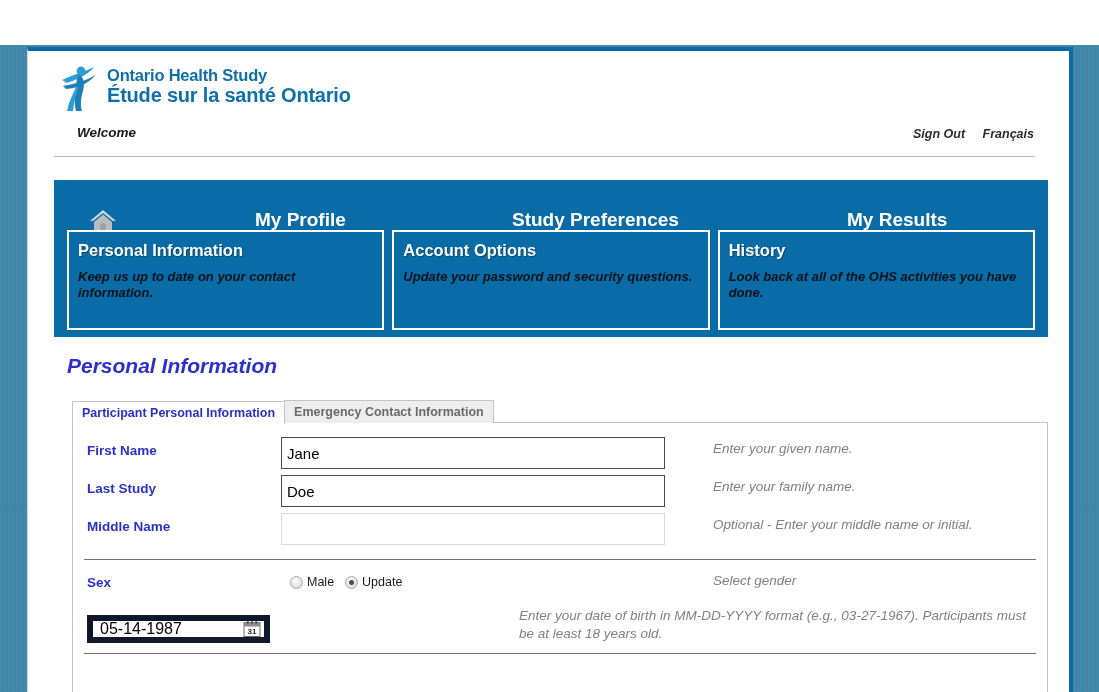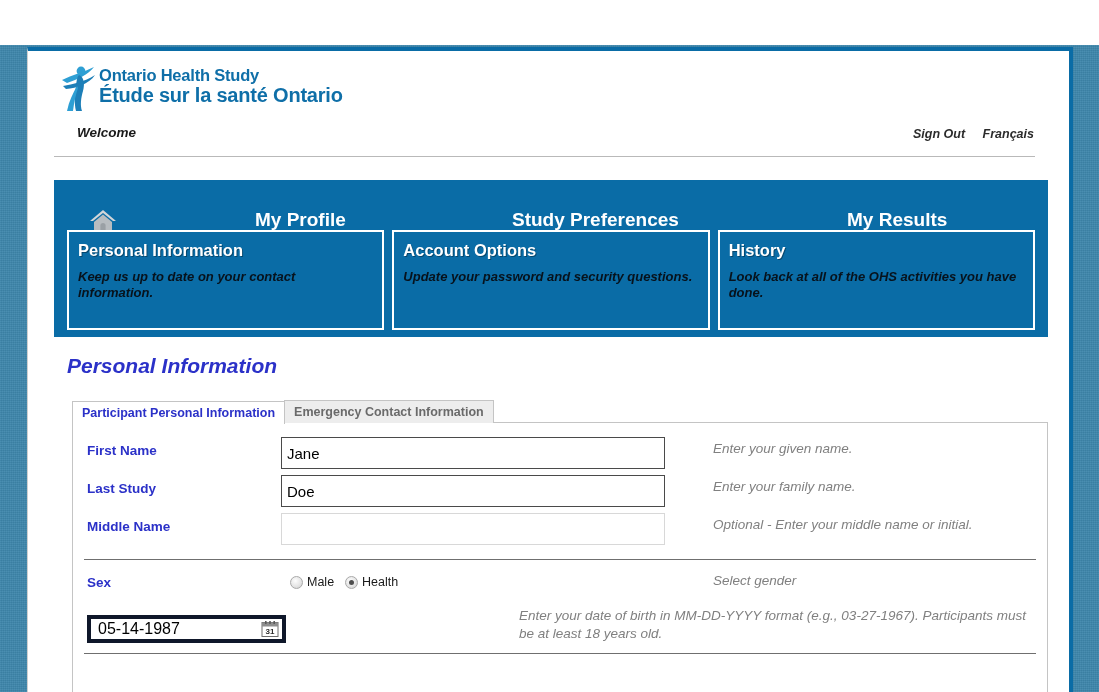--- a/index.html
+++ b/index.html
@@ -49,21 +49,21 @@
     position: relative;
     width: 100%;
     height: 100%;
     padding: 0 13px;
   }
 
   
   .hdr { position: relative; height: 113px; }
   .brand { position: absolute; left: 17px; top: 11px; display: flex; align-items: center; }
   .brand-mark { width: 40px; height: 50px; flex: 0 0 40px; }
-  .brand-words { margin-left: 1px; line-height: 1.07; }
+  .brand-words { margin-left: 9px; line-height: 1.07; }
   .brand-line1 {
     color: #0f6fa8; font-size: 16.5px; font-weight: 600;
     letter-spacing: -0.2px; white-space: nowrap;
   }
   .brand-line2 {
     color: #0f6fa8; font-size: 20px; font-weight: 600;
     letter-spacing: -0.2px; white-space: nowrap;
   }
   .welcome {
     position: absolute; left: 17px; top: 74px;
@@ -223,23 +223,23 @@
     font-family: "Liberation Sans", sans-serif;
     font-size: 15px;
     color: #000000;
     padding: 2px 5px;
     outline: none;
   }
   .txt.filled { border: 1px solid #4a4a4a; }
   .date-wrap {
     display: inline-flex;
     align-items: center;
-    width: 199px;
+    width: 183px;
     height: 28px;
-    border: 4px solid #0f172a;
+    border: 6px solid #0f172a;
     background: #ffffff;
     padding: 0 3px 0 5px;
     gap: 48px;
   }
   .date-wrap input {
     border: none; outline: none;
     flex: 1 1 auto;
     width: 100%;
     font-family: "Liberation Sans", sans-serif;
     font-size: 16px;
@@ -402,21 +402,21 @@
           <div class="frow">
             <div class="fl">Sex</div>
             <div class="fc">
               <div class="radios">
                 <label class="radio-item">
                   <span class="radio-dot"></span>
                   <span>Male</span>
                 </label>
                 <label class="radio-item checked">
                   <span class="radio-dot"></span>
-                  <span>Health</span>
+                  <span>Update</span>
                 </label>
               </div>
             </div>
             <div class="fh">Select gender</div>
           </div>
 
           <div class="frow">
             <div class="fc" style="padding-top:8px">
               <span class="date-wrap">
                 <input type="text" value="05-14-1987" style="">

